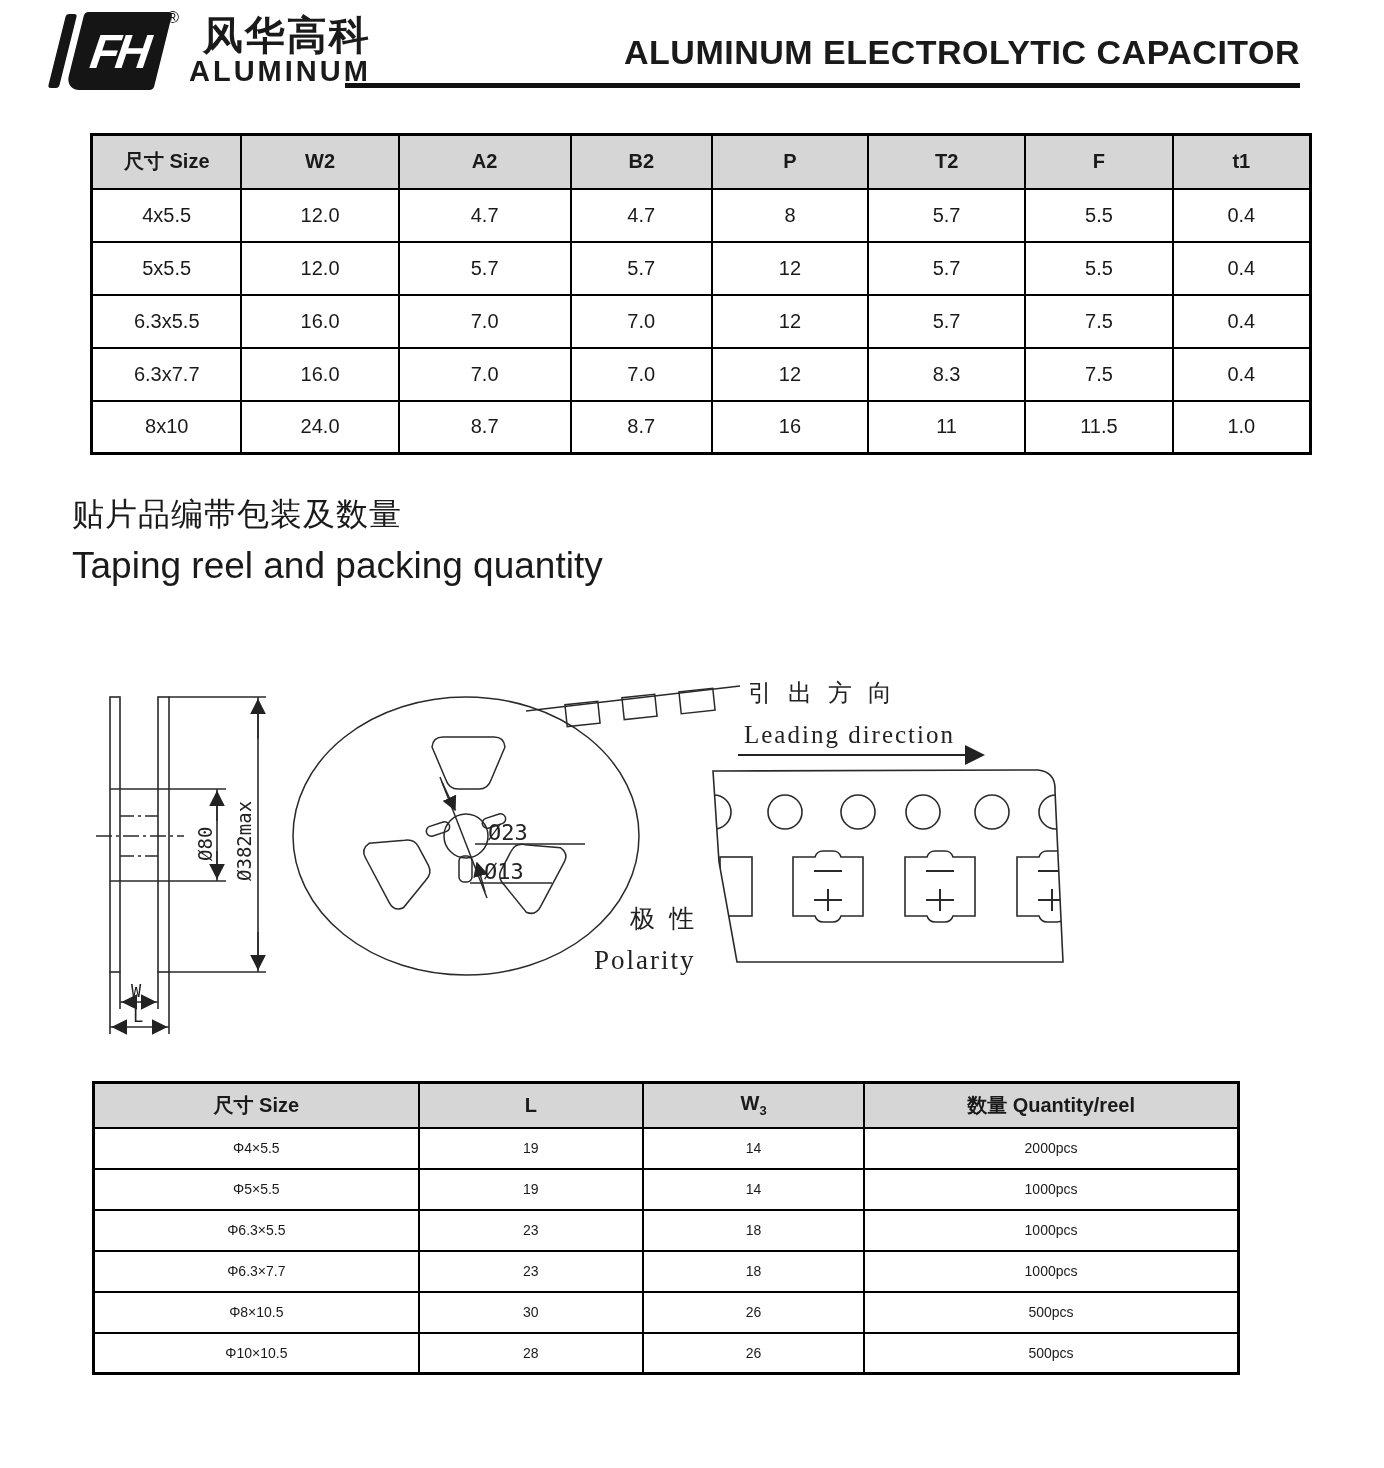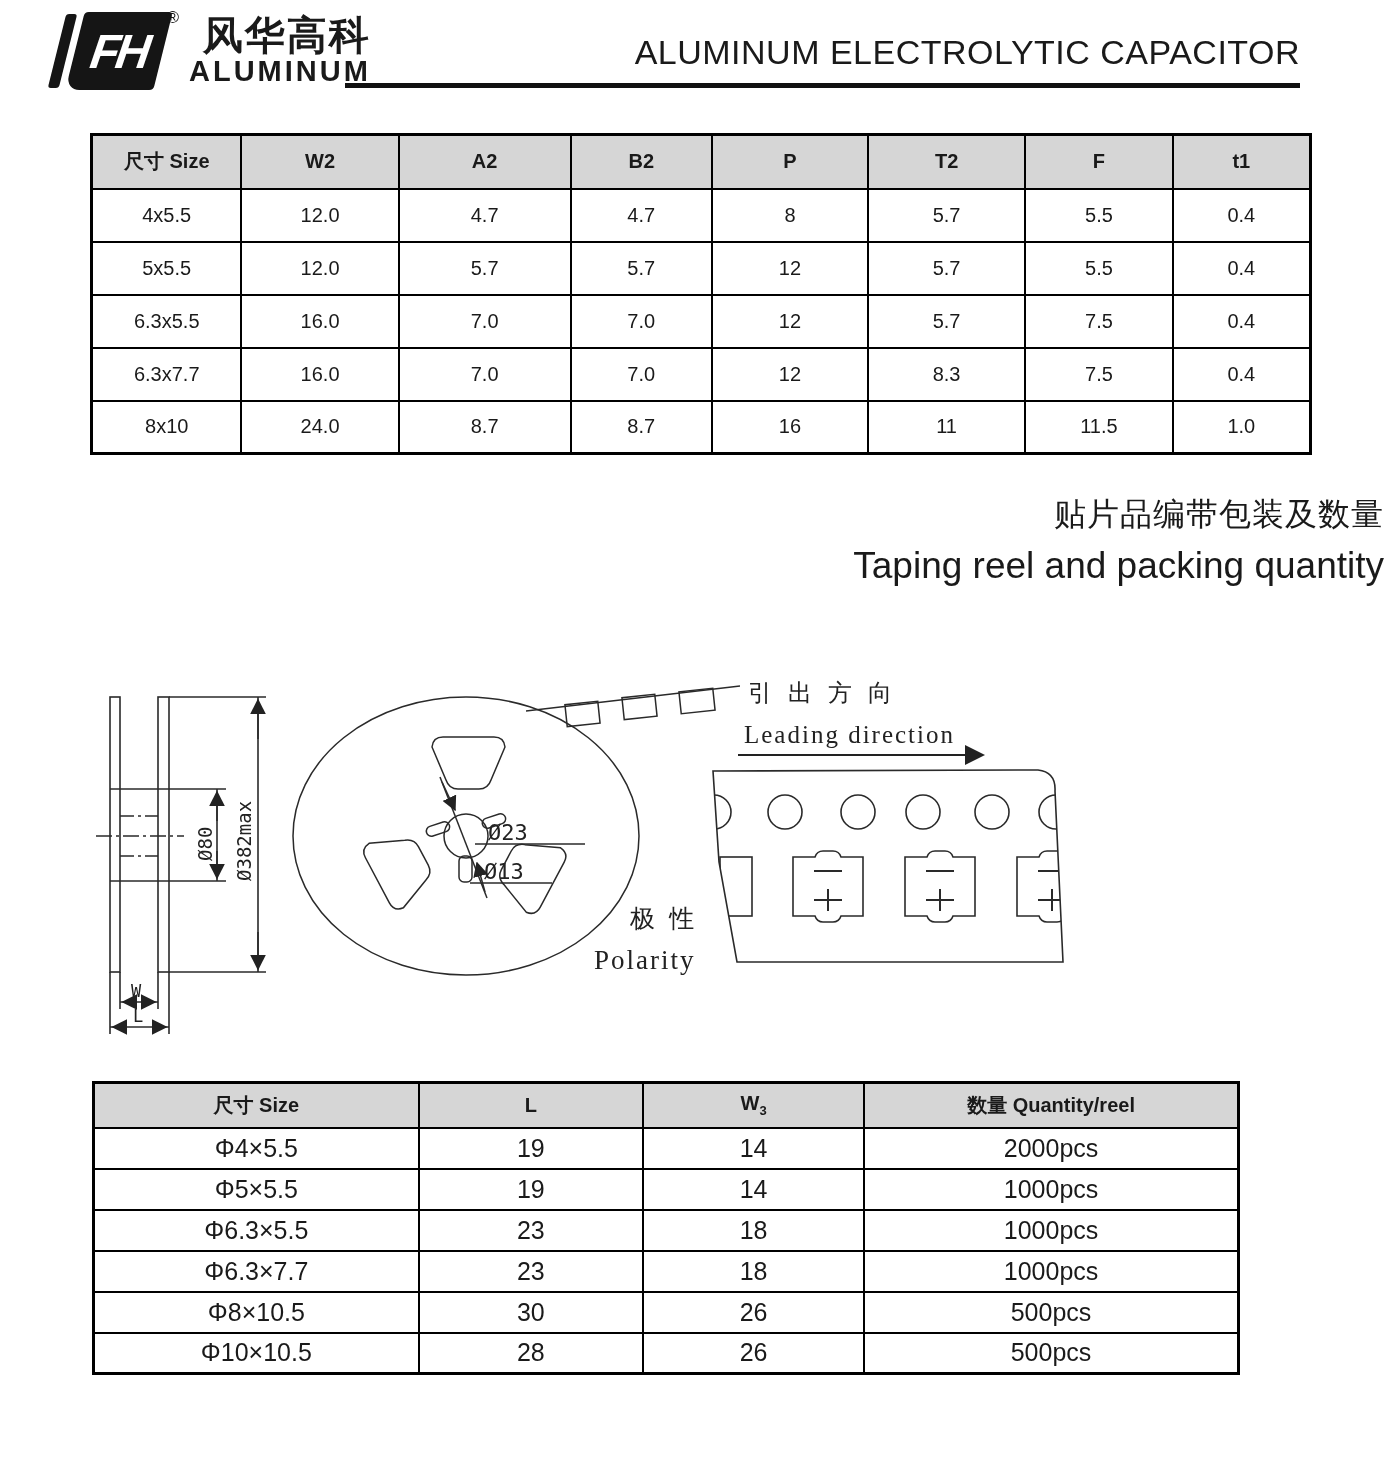--- a/index.html
+++ b/index.html
@@ -27,36 +27,36 @@
     transform:skewX(6deg); font-family:"Liberation Sans", sans-serif;
   }
   .logo-reg { position:absolute; right:-4px; top:-4px; font-size:17px; color:#151515; }
   .logo-text { margin-left:14px; padding-top:2px; }
   .logo-cn { font-size:40px; font-weight:bold; line-height:1.05; letter-spacing:2px;text-align:right; }
   .logo-en { font-size:29px; font-weight:bold; letter-spacing:3px; line-height:1; margin-top:1px; }
   .title-col {
     flex:1 1 auto; height:76px; display:flex; flex-direction:column; justify-content:flex-end;
     border-bottom:5px solid #111;
   }
-  .page-title { text-align:right; font-size:34px; font-weight:normal; letter-spacing:0.5px; padding-bottom:11px; }
+  .page-title { text-align:right; font-size:34px; font-weight:bold; letter-spacing:0.5px; padding-bottom:11px; }
   
   table { border-collapse:collapse; table-layout:fixed; }
   table, th, td { border:2px solid #000; }
   table { border-width:3px; }
   th { background:#d6d6d6; font-weight:bold; }
   th, td { text-align:center; vertical-align:middle; font-size:20px; }
   .dim-table { width:1222px; margin:33px 0 0 90px; }
   .dim-table th { height:54px; }
   .dim-table td { height:53px; }
   .pack-table { width:1148px; margin:23px 0 0 92px; }
   .pack-table th { height:45px; font-size:20px; }
-  .pack-table td { height:41px; font-size:25px; }
+  .pack-table td { height:41px; font-size:14px; }
   sub { font-size:13px; }
   
-  .section-head { margin:38px 0 0 92px;text-align:right; }
+  .section-head { margin:38px 0 0 72px; }
   .section-head .cn { font-size:32px; letter-spacing:1px; }
   .section-head .en { font-size:37px; margin-top:8px; }
   
   .diagram-wrap { margin:62px 0 0 90px; }
   svg text { fill:#222; }
   .cad { font-family:"DejaVu Sans Mono", monospace; }
   .ser { font-family:"Liberation Serif", serif; }
 </style>
 </head>
 <body>

